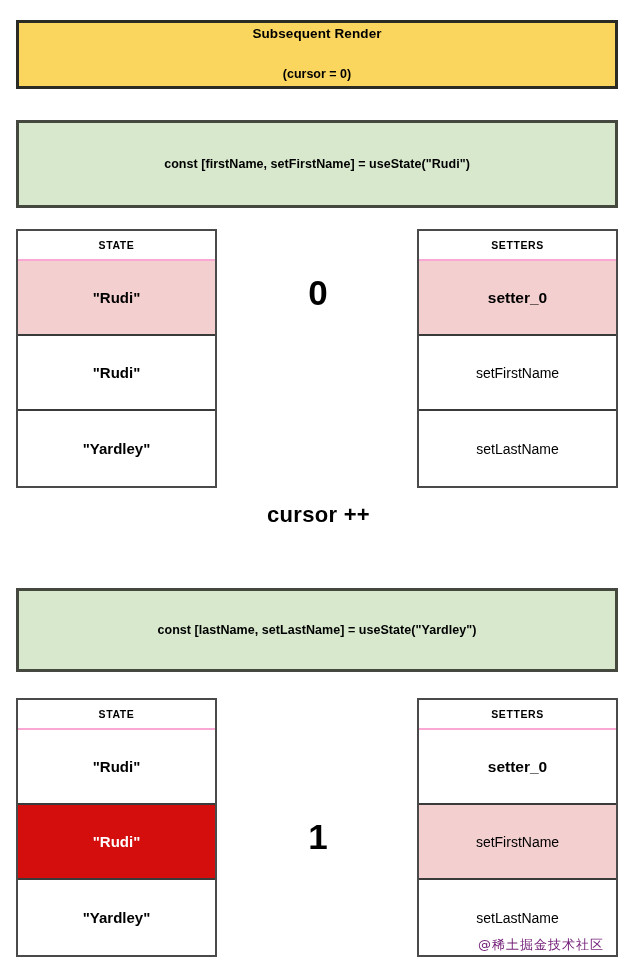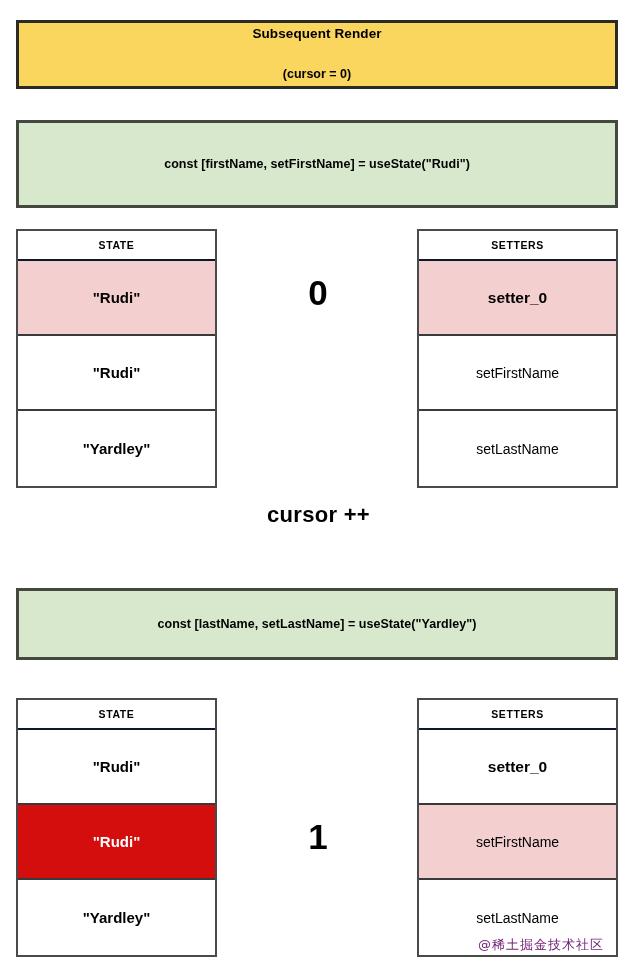--- a/index.html
+++ b/index.html
@@ -41,21 +41,21 @@
     height: 69px;
     background: #fad65f;
   }
   .banner-green {
     left: 16px;
     width: 602px;
     background: #d7e8cd;
     border-color: #44483f;
   }
   #code-block-1 { top: 120px; height: 88px; }
-  #code-block-2 { top: 588px; height: 72px; }
+  #code-block-2 { top: 588px; height: 84px; }
 
   .banner-title {
     font-size: 13.5px;
     font-weight: bold;
     letter-spacing: 0.1px;
     line-height: 1.1;
   }
   .banner-sub {
     font-size: 12.5px;
     font-weight: bold;
@@ -92,21 +92,21 @@
   .tbl-setters-1{ left: 417px; top: 229px; }
   .tbl-state-2  { left: 16px;  top: 698px; }
   .tbl-setters-2{ left: 417px; top: 698px; }
 
   .thead {
     box-sizing: border-box;
     height: 30px;
     display: flex;
     align-items: center;
     justify-content: center;
-    border-bottom: 2px solid #0f172a;
+    border-bottom: 2px solid #f9a8d4;
     font-size: 10.5px;
     font-weight: bold;
     letter-spacing: 0.6px;
     background: #ffffff;
     text-align: right;
   }
   .trow {
     box-sizing: border-box;
     height: 75px;
     display: flex;

